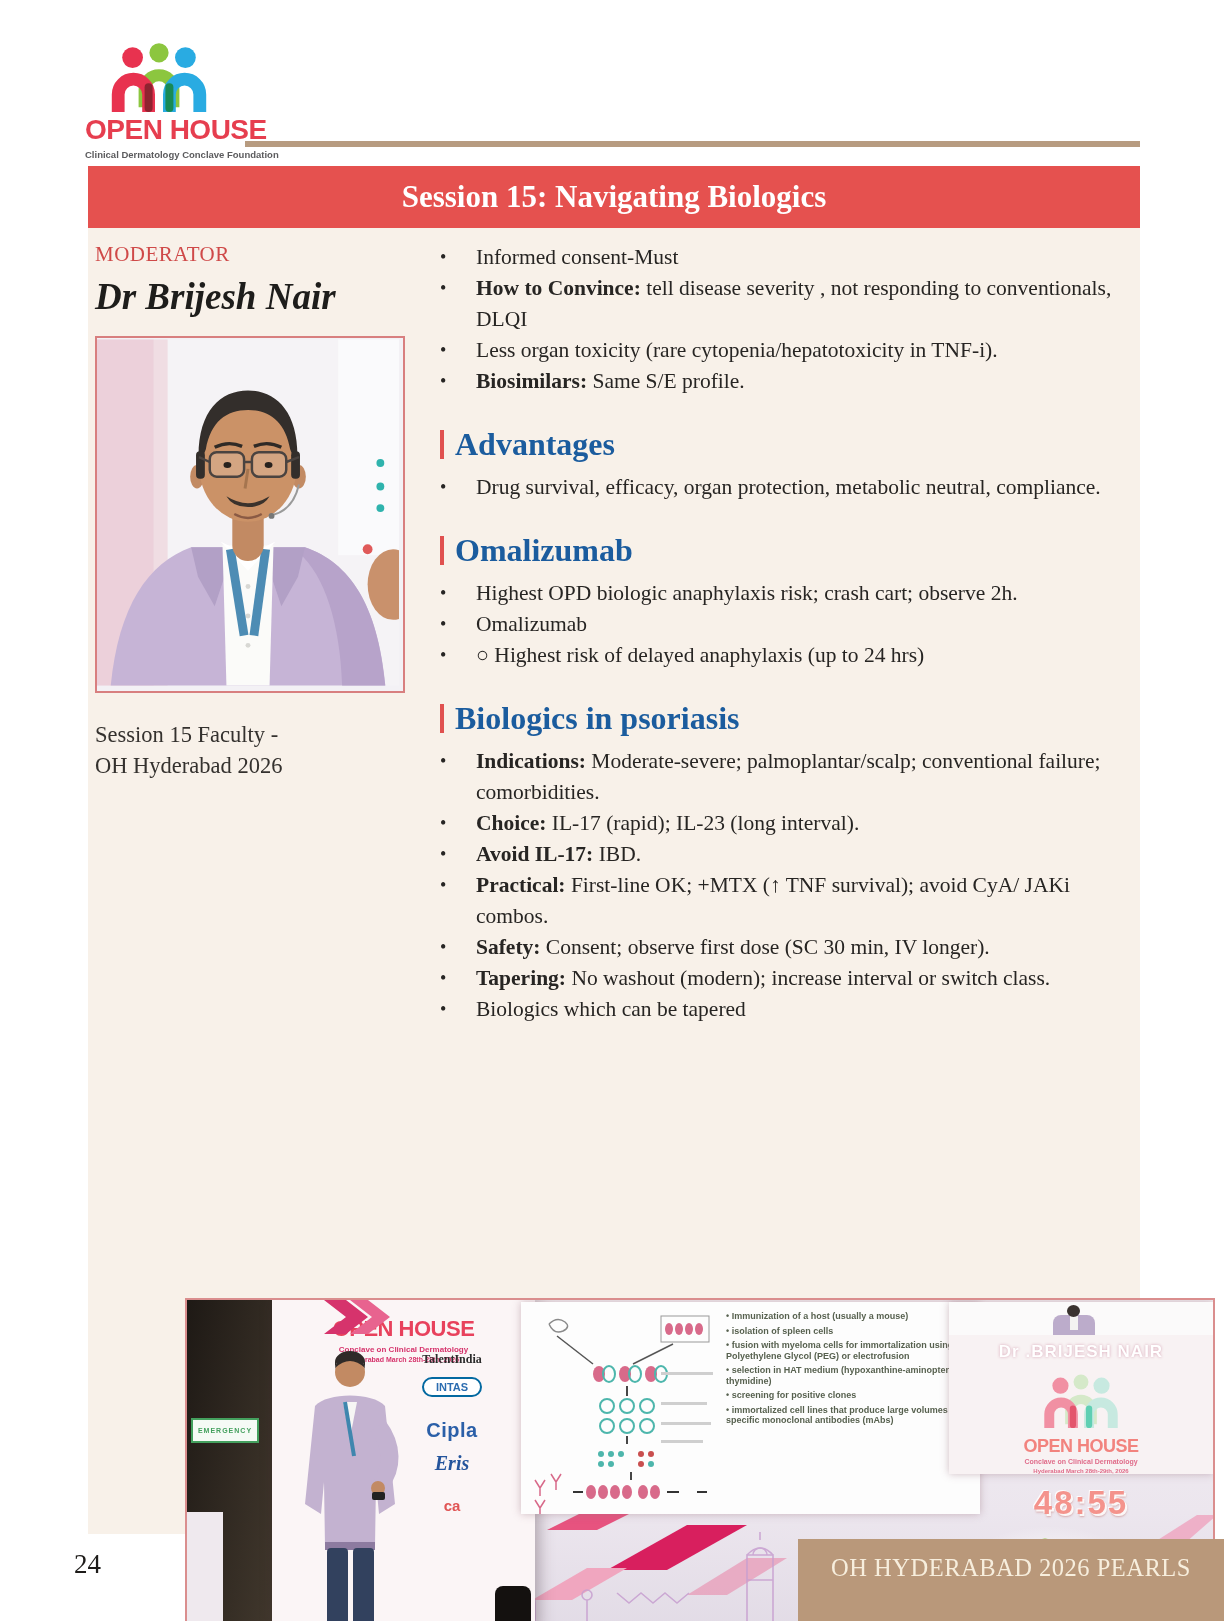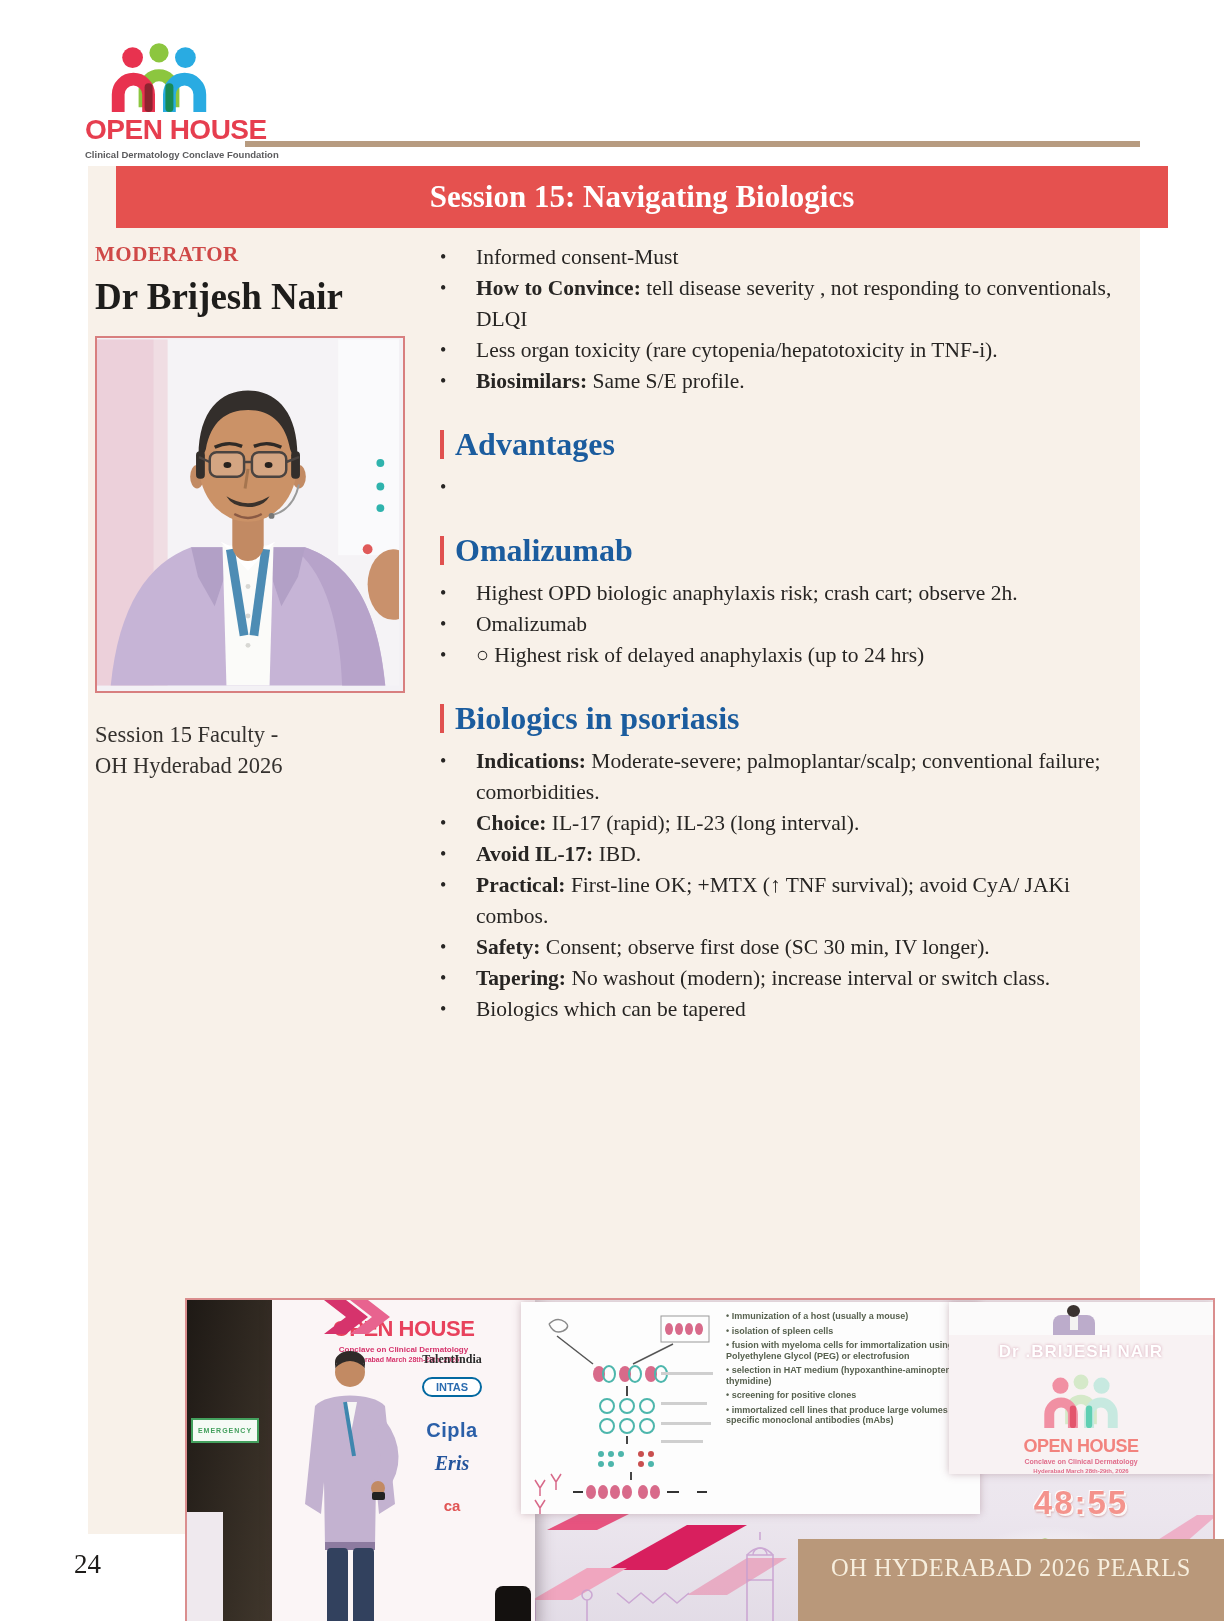--- a/index.html
+++ b/index.html
@@ -11,27 +11,27 @@
   .brand-mark{display:block;margin-left:14px;}
   .brand-name{font-family:"Liberation Sans",sans-serif;font-weight:bold;font-size:28px;
               color:#e63e4f;letter-spacing:-0.5px;margin-top:2px;}
   .brand-tagline{font-family:"Liberation Sans",sans-serif;font-weight:bold;font-size:9.5px;
                  color:#5b5b5d;margin-top:3px;}
   .tan-rule{position:absolute;left:245px;top:141px;width:895px;height:6px;background:#b79b80;}
 
   
   .sheet{position:absolute;left:88px;top:166px;width:1052px;height:1368px;background:#f8f1e9;}
   .banner{position:absolute;left:0;top:0;width:100%;height:62px;background:#e5514f;
-          display:flex;align-items:center;justify-content:center;margin-left:28px;}
+          display:flex;align-items:center;justify-content:center;}
   .banner-title{color:#ffffff;font-size:31px;font-weight:bold;}
 
   
   .left-col{position:absolute;left:7px;top:76px;width:332px;}
-  .moderator-label{color:#cf4948;font-size:21px;font-weight:bold;letter-spacing:0.5px;}
-  .moderator-name{color:#1e1d1b;font-size:37px;font-weight:bold;margin-top:8px;}
+  .moderator-label{color:#cf4948;font-size:21px;font-weight:normal;letter-spacing:0.5px;}
+  .moderator-name{color:#1e1d1b;font-size:37px;font-weight:bold;margin-top:8px;font-style:italic;}
   .portrait{margin-top:18px;width:306px;height:353px;border:2px solid #d87f7f;
             background:#f3f1f5;position:relative;overflow:hidden;}
   .portrait svg{display:block;}
   .caption{margin-top:26px;font-size:22.5px;color:#34312e;line-height:31px;}
 
   
   .right-col{position:absolute;left:352px;top:76px;width:700px;}
   .bullets{margin:0;}
   .bullet{display:flex;font-size:21.5px;line-height:31px;color:#272523;}
   .bullet .dot{width:36px;flex:none;font-size:18px;}
@@ -213,20 +213,21 @@
         </div>
         <div class="bullet">
           <span class="dot">•</span>
           <span class="btx"><b>Biosimilars: </b>Same S/E profile.</span>
         </div>
       </div>
       <div class="sec-heading">Advantages</div>
       <div class="bullets">
         <div class="bullet">
           <span class="dot">•</span>
+          <span class="btx">Drug survival, efficacy, organ protection, metabolic neutral, compliance.</span>
         </div>
       </div>
       <div class="sec-heading">Omalizumab</div>
       <div class="bullets">
         <div class="bullet">
           <span class="dot">•</span>
           <span class="btx">Highest OPD biologic anaphylaxis risk; crash cart; observe 2h.</span>
         </div>
         <div class="bullet">
           <span class="dot">•</span>

